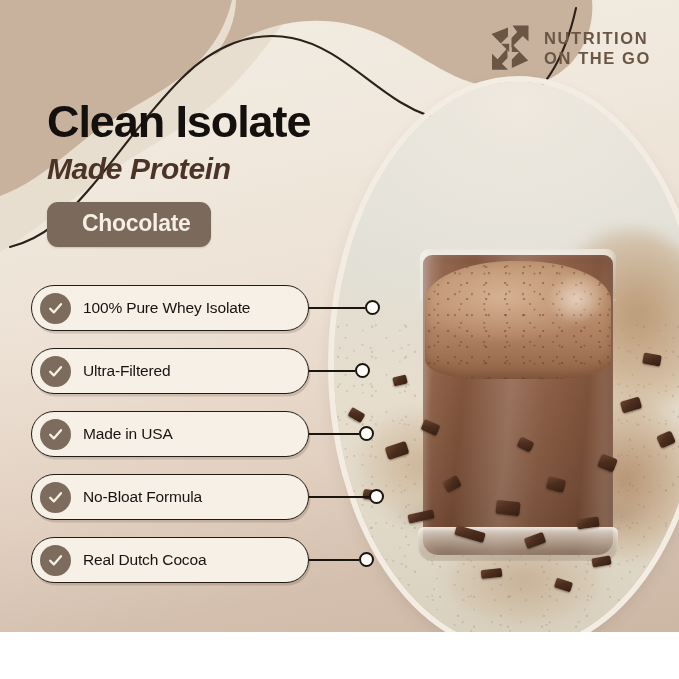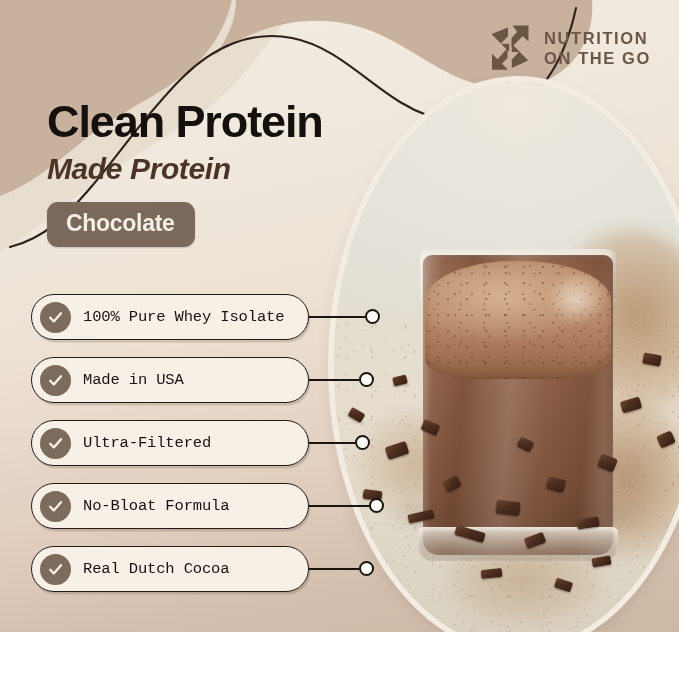--- a/index.html
+++ b/index.html
@@ -105,34 +105,33 @@
   .flavor-badge {
     position: absolute;
     left: 47px;
     top: 202px;
     z-index: 6;
     background: #7b6a5b;
     color: #f6efe6;
     font-size: 23px;
     font-weight: bold;
     letter-spacing: -0.3px;
-    padding: 8px 21px 10px 19px;
+    padding: 8px 21px 10px 35px;
     border-radius: 11px;
     white-space: nowrap;
     box-shadow: 0 1px 2px rgba(60,45,33,0.20);
   }
 
   
   .features {
     position: absolute;
     left: 31px;
-    top: 294px;
+    top: 285px;
     z-index: 6;
     width: 290px;
-    font-family: Liberation Mono, monospace;
   }
   .feature-row {
     position: relative;
     height: 46px;
     margin-bottom: 17px;
   }
   .feature-row:last-child { margin-bottom: 0; }
 
   .pill {
     position: absolute;
@@ -405,21 +404,21 @@
       <path fill="#6b5646" d="M24.8,21.8 L41.2,38.6 L24.8,46.0 L24.8,37.4 L32.0,30.0 L24.8,30.0 Z"></path>
       <path fill="#6b5646" d="M20.5,26.0 L20.5,36.0 L15.0,41.8 L21.0,47.8 L5.0,47.8 L5.0,31.8 L10.6,37.2 Z"></path>
     </svg>
     <div class="logo-text">
       <div class="logo-line">NUTRITION</div>
       <div class="logo-line">ON THE GO</div>
     </div>
   </div>
 
   <div class="headline">
-    <h1 class="headline-main">Clean Protein</h1>
+    <h1 class="headline-main">Clean Isolate</h1>
     <h2 class="headline-sub">Made Protein</h2>
   </div>
 
   <div class="flavor-badge">Chocolate</div>
 
   <div class="photo-oval">
     <div class="photo-inner">
       <div class="surface-speckle"></div>
 
       <div class="cocoa-dust dust-1"></div>
@@ -477,37 +476,37 @@
       <div class="connector-dot" style="left:334px;"></div>
     </div>
 
     <div class="feature-row">
       <div class="pill">
         <span class="check-badge">
           <svg width="19" height="19" viewBox="0 0 19 19">
             <path d="M4.2 9.8 L7.8 13.4 L15.0 5.2" fill="none" stroke="#f7f1e8" stroke-width="2.3" stroke-linecap="round" stroke-linejoin="round"></path>
           </svg>
         </span>
-        <span class="pill-label">Made in USA</span>
+        <span class="pill-label">Ultra-Filtered</span>
       </div>
-      <div class="connector" style="width:50px;"></div>
-      <div class="connector-dot" style="left:328px;"></div>
+      <div class="connector" style="width:46px;"></div>
+      <div class="connector-dot" style="left:324px;"></div>
     </div>
 
     <div class="feature-row">
       <div class="pill">
         <span class="check-badge">
           <svg width="19" height="19" viewBox="0 0 19 19">
             <path d="M4.2 9.8 L7.8 13.4 L15.0 5.2" fill="none" stroke="#f7f1e8" stroke-width="2.3" stroke-linecap="round" stroke-linejoin="round"></path>
           </svg>
         </span>
-        <span class="pill-label">Ultra-Filtered</span>
+        <span class="pill-label">Made in USA</span>
       </div>
-      <div class="connector" style="width:46px;"></div>
-      <div class="connector-dot" style="left:324px;"></div>
+      <div class="connector" style="width:50px;"></div>
+      <div class="connector-dot" style="left:328px;"></div>
     </div>
 
     <div class="feature-row">
       <div class="pill">
         <span class="check-badge">
           <svg width="19" height="19" viewBox="0 0 19 19">
             <path d="M4.2 9.8 L7.8 13.4 L15.0 5.2" fill="none" stroke="#f7f1e8" stroke-width="2.3" stroke-linecap="round" stroke-linejoin="round"></path>
           </svg>
         </span>
         <span class="pill-label">No-Bloat Formula</span>

